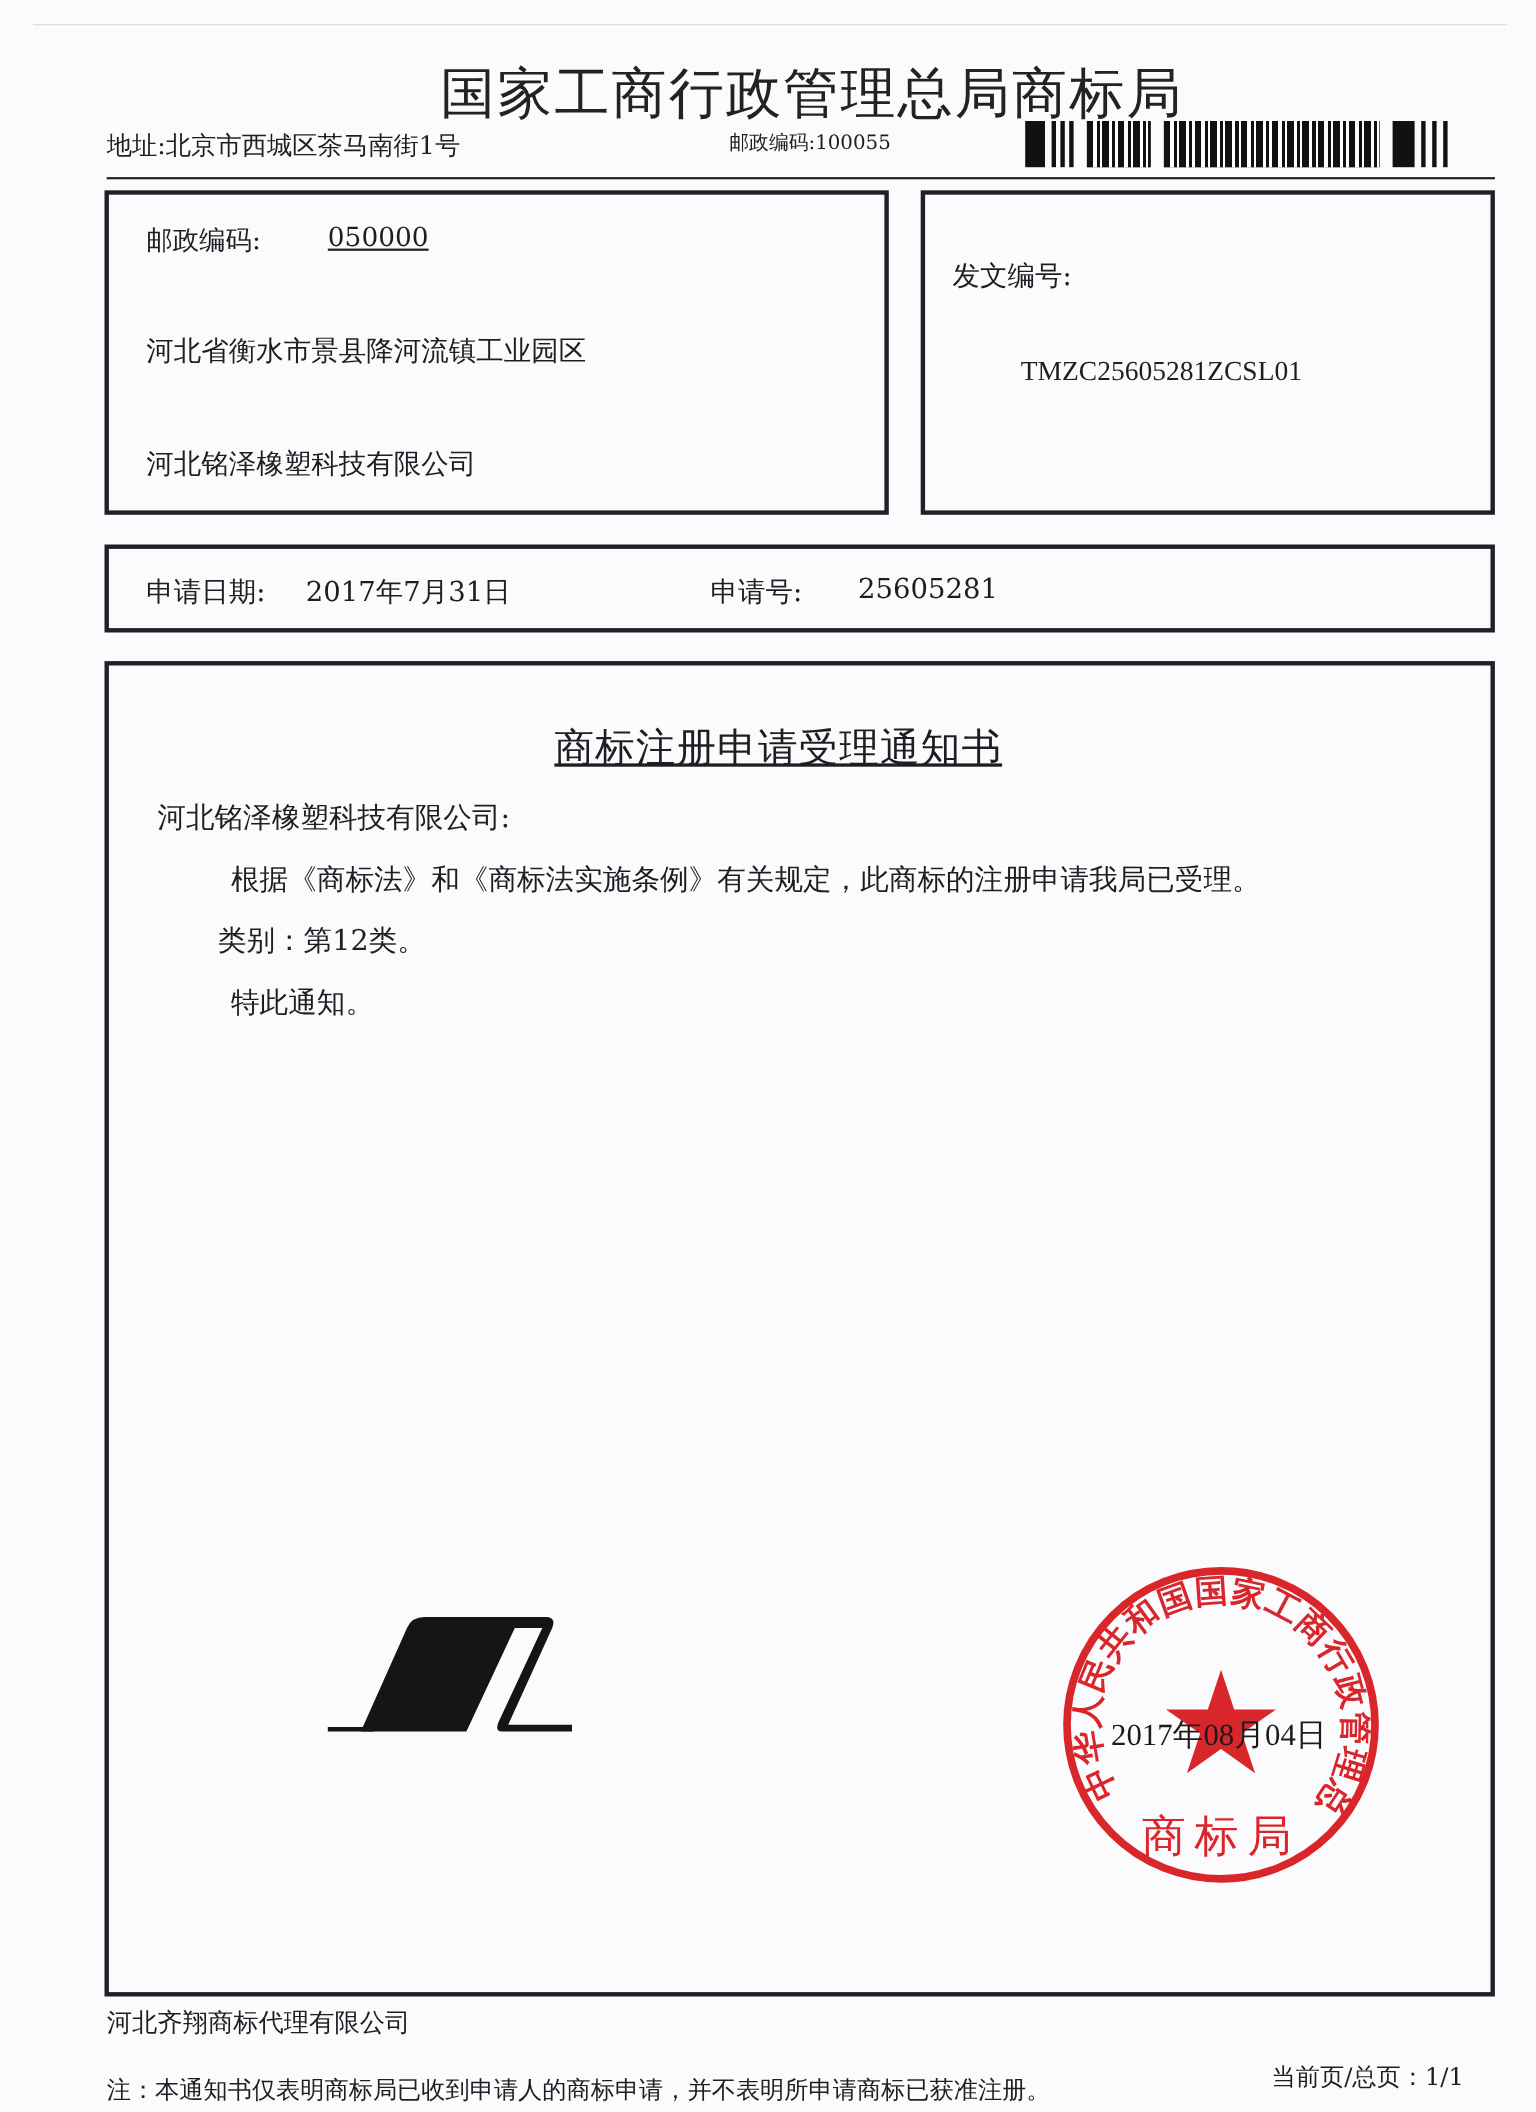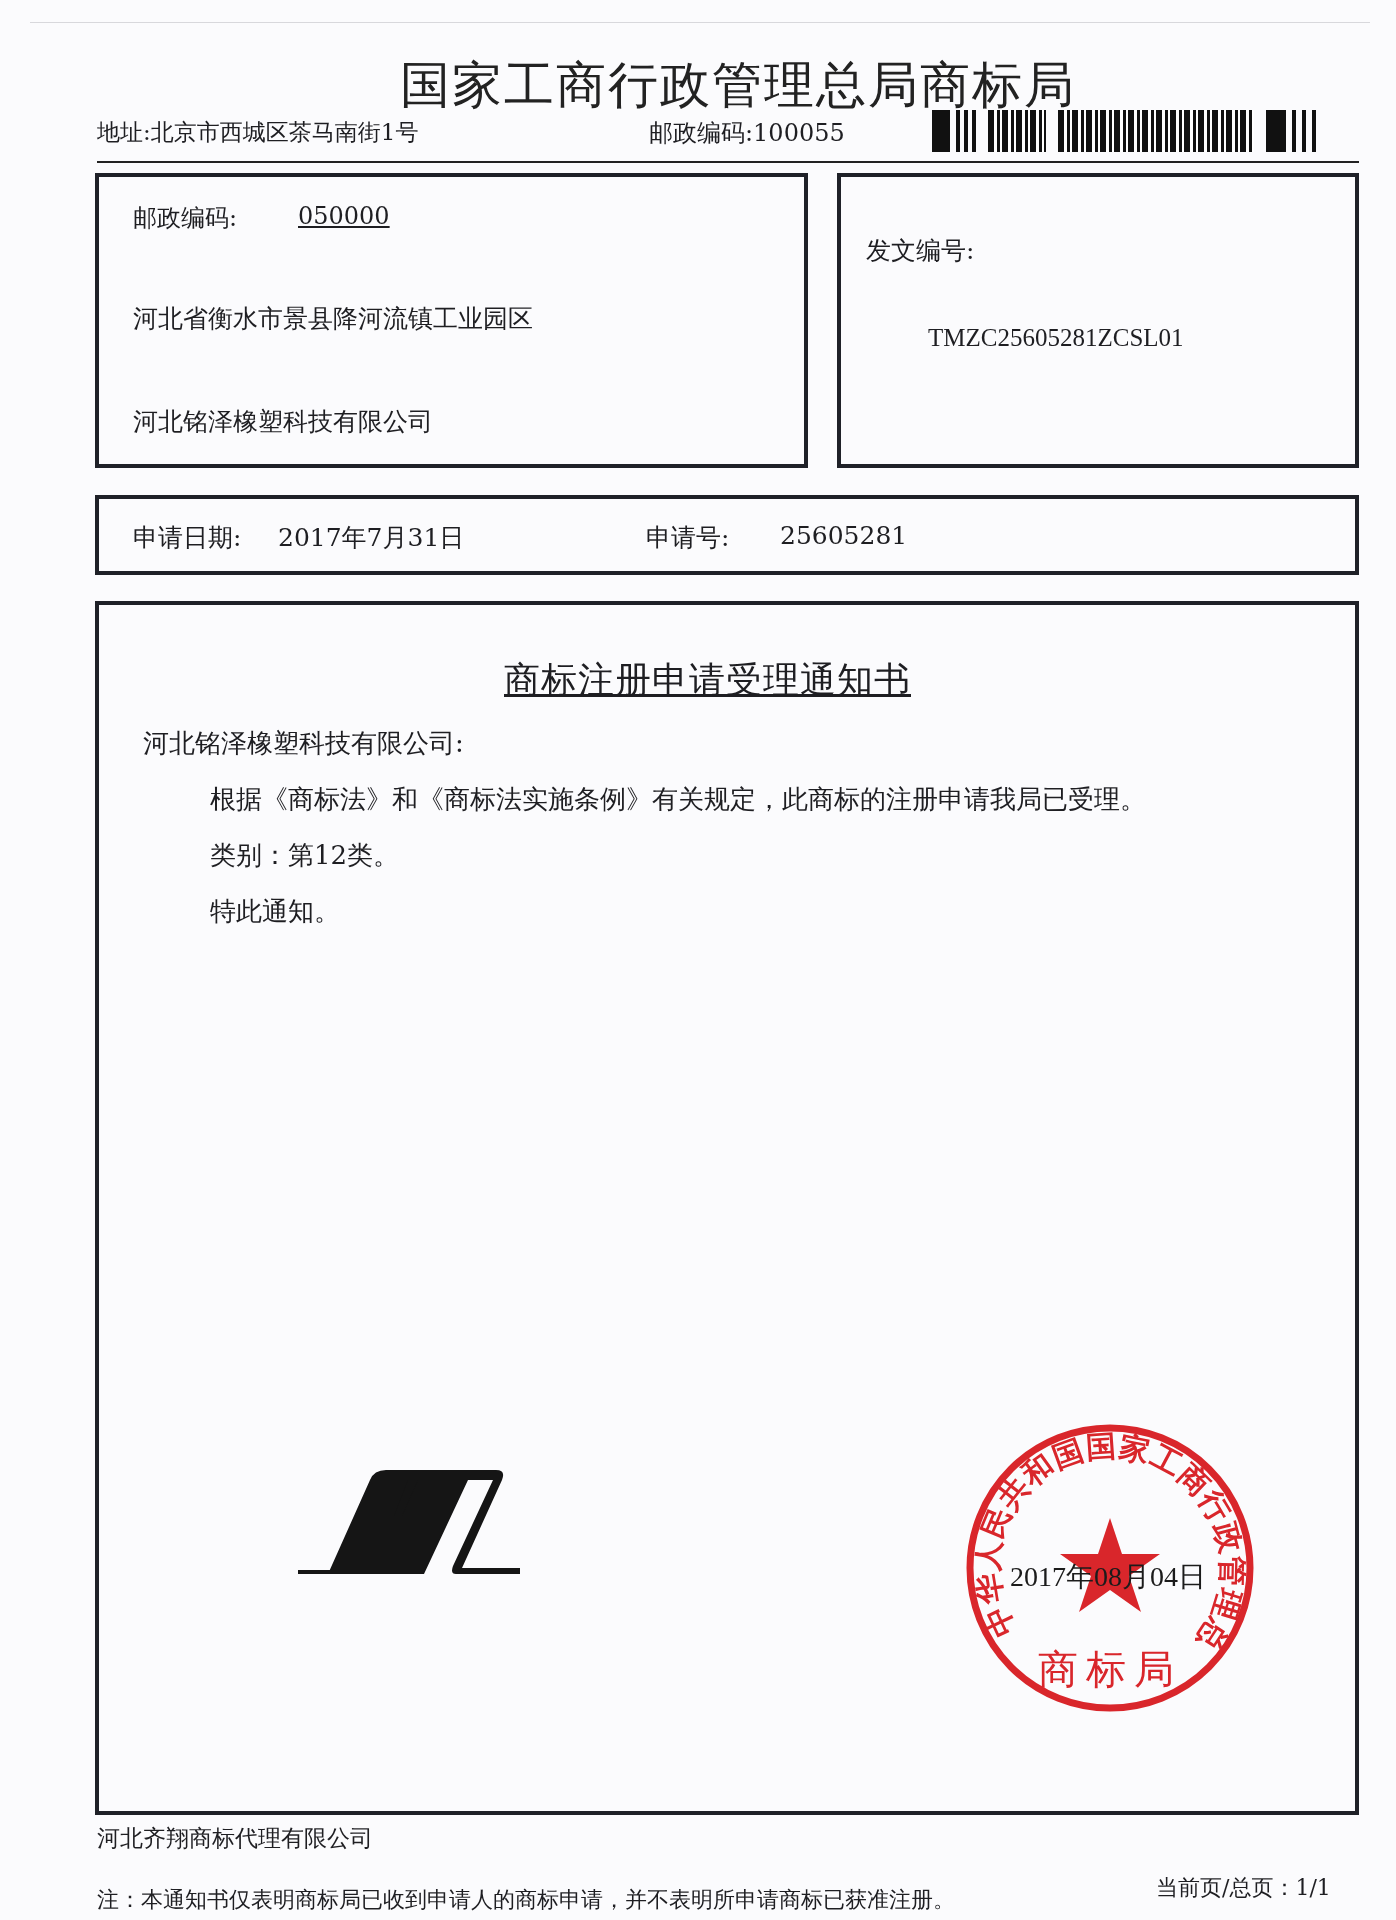--- a/index.html
+++ b/index.html
@@ -7,21 +7,21 @@
     width: 1396px; height: 1920px; position: relative; overflow: hidden;
     background: #fbfbfd;
     font-family: "DejaVu Serif", "Liberation Serif", serif;
     color: #1e1e22;
   }
   .page { position: absolute; left: 0; top: 0; width: 1208px; height: 1920px; }
   .scan-line { position: absolute; left: 30px; top: 22px; width: 1340px; height: 1px; background: #d8d8dc; }
   .abs { position: absolute; white-space: nowrap; }
   .header-title { left: 400px; top: 52px; font-size: 50px; letter-spacing: 2px; font-weight: normal; color: #222; }
   .hdr-addr { left: 97px; top: 117px; font-size: 23px; }
-  .hdr-post { left: 649px; top: 117px; font-size: 24px; }
+  .hdr-post { left: 663px; top: 117px; font-size: 18px; }
   .barcode { left: 932px; top: 110px; width: 418px; height: 42px; display: flex; align-items: stretch; gap: 0; }
   .barcode .blk { background: #111; height: 100%; }
   .barcode .gap { height: 100%; }
   .barcode .mtx { height: 100%; background:
       repeating-linear-gradient(90deg, #111 0 6px, #fff 6px 9px, #111 9px 12px, #fff 12px 14px),
       #111; }
   .top-rule { position: absolute; left: 97px; top: 161px; width: 1262px; height: 2px; background: #222; }
   .box { position: absolute; border: 4px solid #1f2128; box-sizing: border-box; }
   .box-addr { left: 95px; top: 173px; width: 713px; height: 295px; }
   .box-doc { left: 837px; top: 173px; width: 522px; height: 295px; }
@@ -85,21 +85,21 @@
   <div class="box box-date"></div>
   <div class="abs cn" style="left:133px; top:521px;">申请日期:</div>
   <div class="abs cn" style="left:278px; top:521px;">2017年7月31日</div>
   <div class="abs cn" style="left:646px; top:521px;">申请号:</div>
   <div class="abs cn" style="left:780px; top:521px;">25605281</div>
 
   <div class="box box-main"></div>
   <div class="abs notice-title">商标注册申请受理通知书</div>
   <div class="abs body-line" style="left:143px; top:726px;">河北铭泽橡塑科技有限公司:</div>
   <div class="abs body-line" style="left:210px; top:782px;">根据《商标法》和《商标法实施条例》有关规定，此商标的注册申请我局已受理。</div>
-  <div class="abs body-line" style="left:210px; top:838px;">类别：第12类。</div>
+  <div class="abs body-line" style="left:198px; top:838px;">类别：第12类。</div>
   <div class="abs body-line" style="left:210px; top:894px;">特此通知。</div>
 
   <svg class="logo" viewBox="0 0 250 120">
     <g fill="#151515">
       <path d="M2 112 H38 L80 18 Q84 8 96 8 H206 Q216 8 212 18 L172 106 H230 V112 H166 Q160 112 163 104 L203 18 H178 L134 112 H72 L118 18 H128 L84 112 H2 Z"></path>
       <path d="M118 18 H128 L112 54 H118 L104 54 L118 18 Z"></path>
       <path d="M8 108 H50 V112 H8 Z"></path>
     </g>
     <rect x="0" y="0" width="250" height="120" fill="none"></rect>
   </svg>

